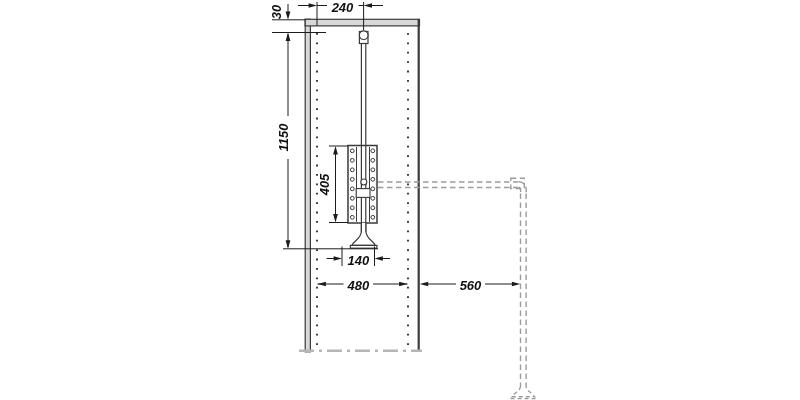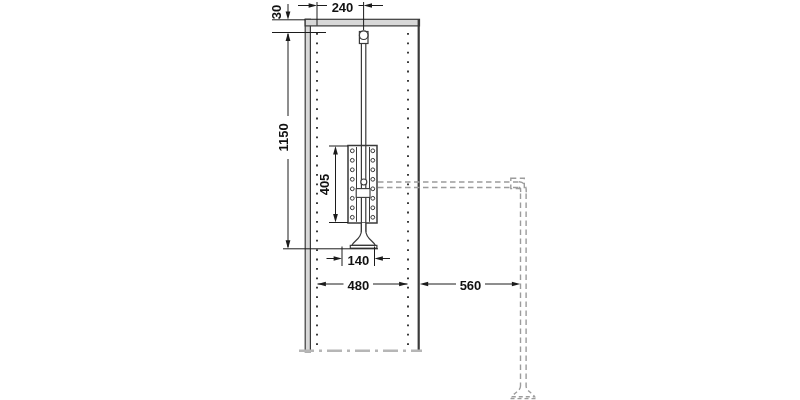--- a/index.html
+++ b/index.html
@@ -9,20 +9,21 @@
     width: 800px;
     height: 400px;
     overflow: hidden;
     font-family: "Liberation Sans", sans-serif;
   }
   .stage {
     position: relative;
     width: 800px;
     height: 400px;
     background: #ffffff;
+    font-style: italic;
   }
   svg { display: block; }
   text.dim {
     font-family: "Liberation Sans", sans-serif;
     font-size: 13px;
     font-weight: 700;
     fill: #111111;
   }
 </style>
 </head>

